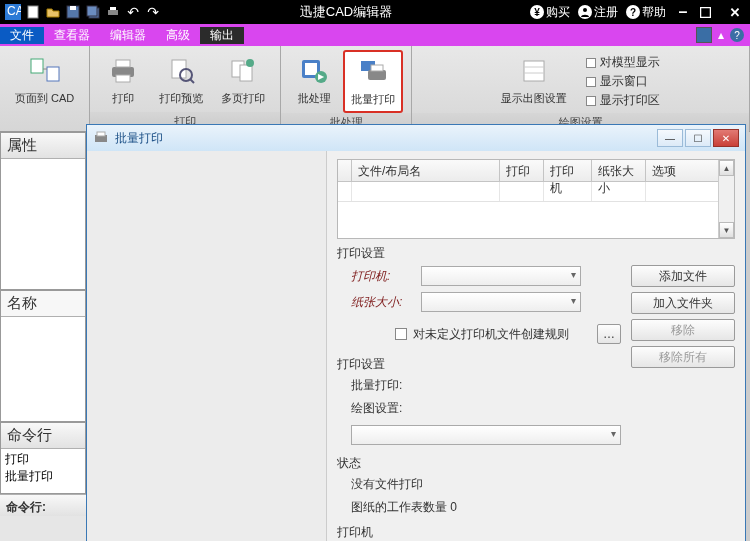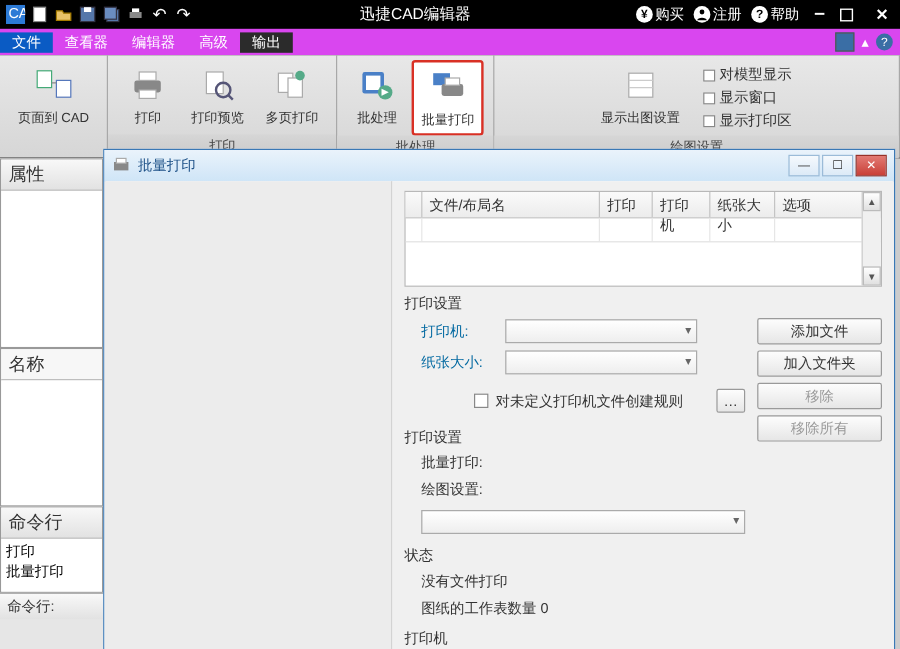--- a/index.html
+++ b/index.html
@@ -47,32 +47,32 @@
 .tblhead{display:flex;background:linear-gradient(#fafafa,#ececec);border-bottom:1px solid #c4c4c4;height:22px;}
 .tblhead .th{border-right:1px solid #c4c4c4;padding:3px 6px;font-size:12px;color:#333;}
 .tblrow{display:flex;height:20px;border-bottom:1px solid #e2e2e2;}
 .tblrow .td{border-right:1px solid #e6e6e6;padding:2px 6px;}
 .vsb{position:absolute;right:0;top:0;bottom:0;width:16px;background:#f0f0f0;border-left:1px solid #ccc;}
 .vsb .ar{height:16px;background:linear-gradient(#fff,#e0e0e0);border:1px solid #bbb;display:flex;align-items:center;justify-content:center;font-size:8px;color:#555;}
 .section{font-size:12px;color:#333;}
 .section .shdr{margin-bottom:4px;}
 .section .indent{padding-left:14px;display:flex;flex-direction:column;gap:6px;}
 .frow{display:flex;align-items:center;gap:10px;}
-.frow label{width:60px;color:#0369a1;}
+.frow label{width:60px;color:#7f1d1d;font-style:italic;}
 .combo{flex:0 0 160px;height:20px;background:linear-gradient(#fff,#eee);border:1px solid #aaa;position:relative;}
 .combo::after{content:"▾";position:absolute;right:4px;top:2px;font-size:10px;color:#666;}
 .chkrow{display:flex;align-items:center;gap:6px;padding-left:44px;}
 .chkrow .cb{width:12px;height:12px;border:1px solid #888;background:#fff;}
 .dotbtn{width:24px;height:20px;border:1px solid #999;background:linear-gradient(#fdfdfd,#e6e6e6);border-radius:2px;display:flex;align-items:center;justify-content:center;margin-left:auto;}
 .btn{height:22px;background:linear-gradient(#fdfdfd,#e6e6e6);border:1px solid #9a9a9a;border-radius:2px;display:flex;align-items:center;justify-content:center;font-size:12px;color:#333;text-align:right;}
 .btn.dis{color:#9a9a9a;}
 .longcombo{height:20px;background:linear-gradient(#fff,#eee);border:1px solid #aaa;position:relative;margin-top:2px;}
 .longcombo::after{content:"▾";position:absolute;right:4px;top:2px;font-size:10px;color:#666;}
 svg{display:block;}
-.cmdline{height:22px;background:linear-gradient(#f8f8f8,#e2e2e2);border-top:1px solid #b0b0b0;display:flex;align-items:center;padding:0 6px;font-size:12px;color:#333;width:86px;}
+.cmdline{height:22px;background:linear-gradient(#f8f8f8,#e2e2e2);border-top:1px solid #b0b0b0;display:flex;align-items:flex-end;padding:0 6px;font-size:12px;color:#333;width:86px;font-weight:bold;}
 </style>
 </head>
 <body>
 
 <div class="titlebar">
   <div class="qat">
     <span class="ico">
         <svg width="16" height="16">
           <rect width="16" height="16" fill="#2c7ad6"></rect>
           <text x="2" y="11" font-size="8" fill="#fff">CAD</text>

